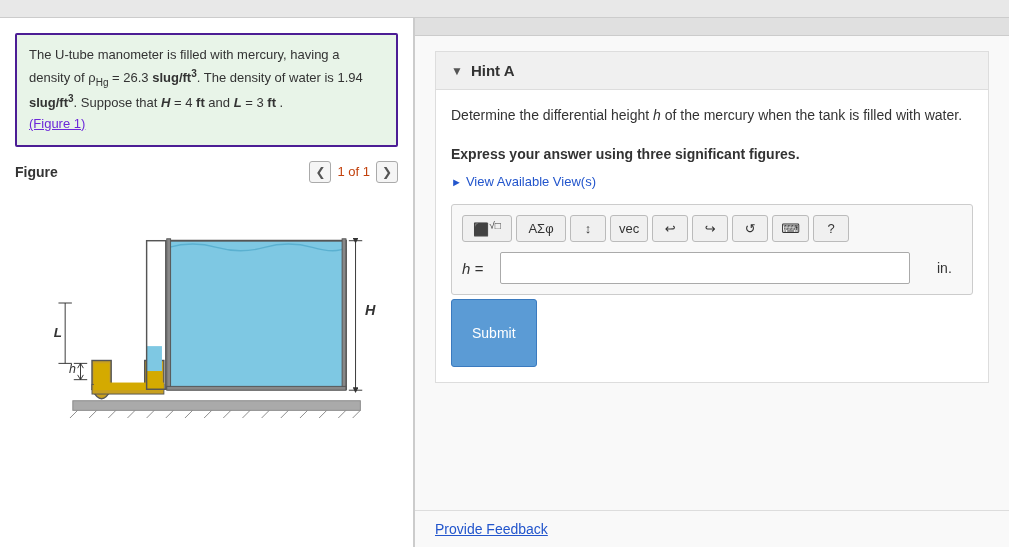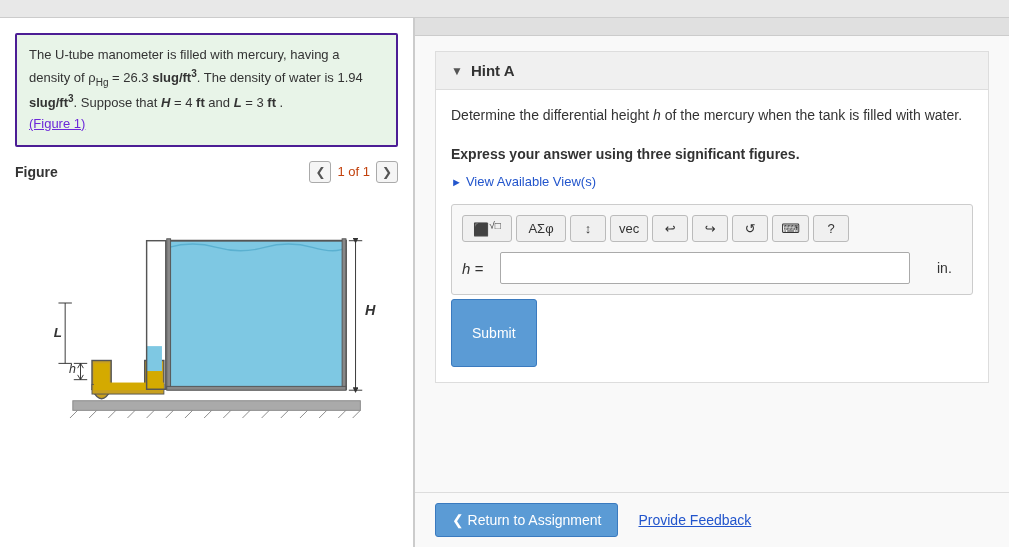--- a/index.html
+++ b/index.html
@@ -436,18 +436,17 @@
               <span class="unit-label">in.</span>
             </div>
           </div>
 
           <button class="submit-btn">Submit</button>
         </div>
       </div>
     </div>
 
     <div class="bottom-bar">
-      <button class="return-btn">❮ Return to Assignment</button>
       <button class="feedback-link">Provide Feedback</button>
     </div>
   </div>
 
 </div>
 
 </body></html>

